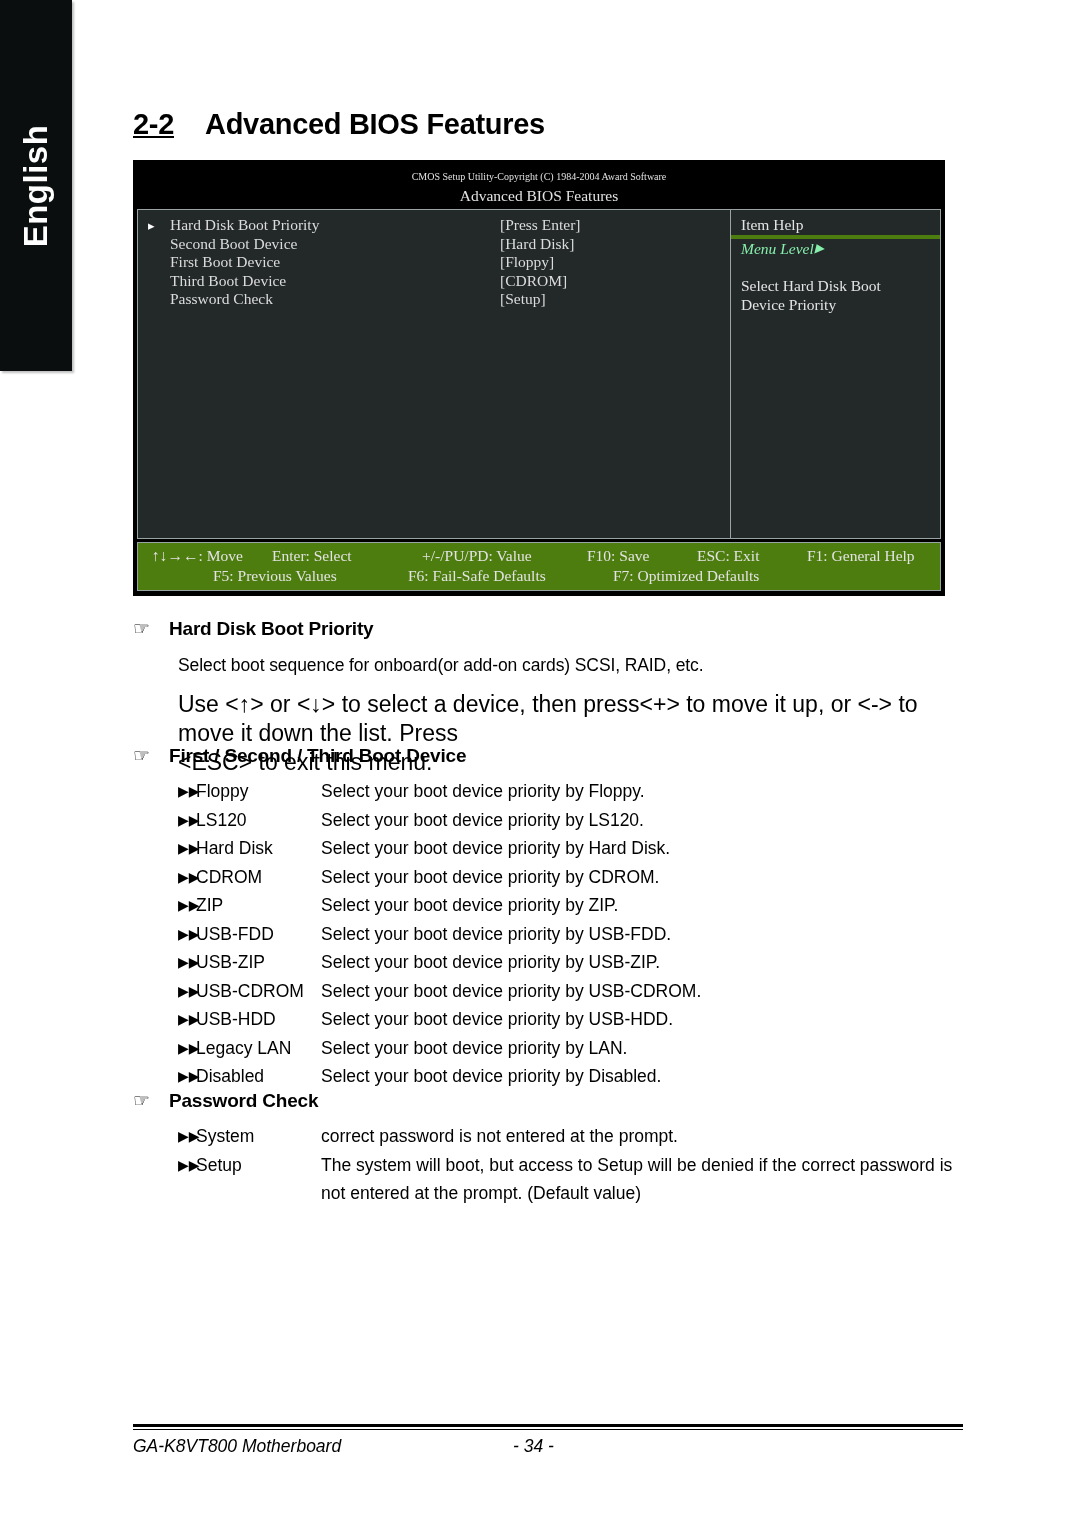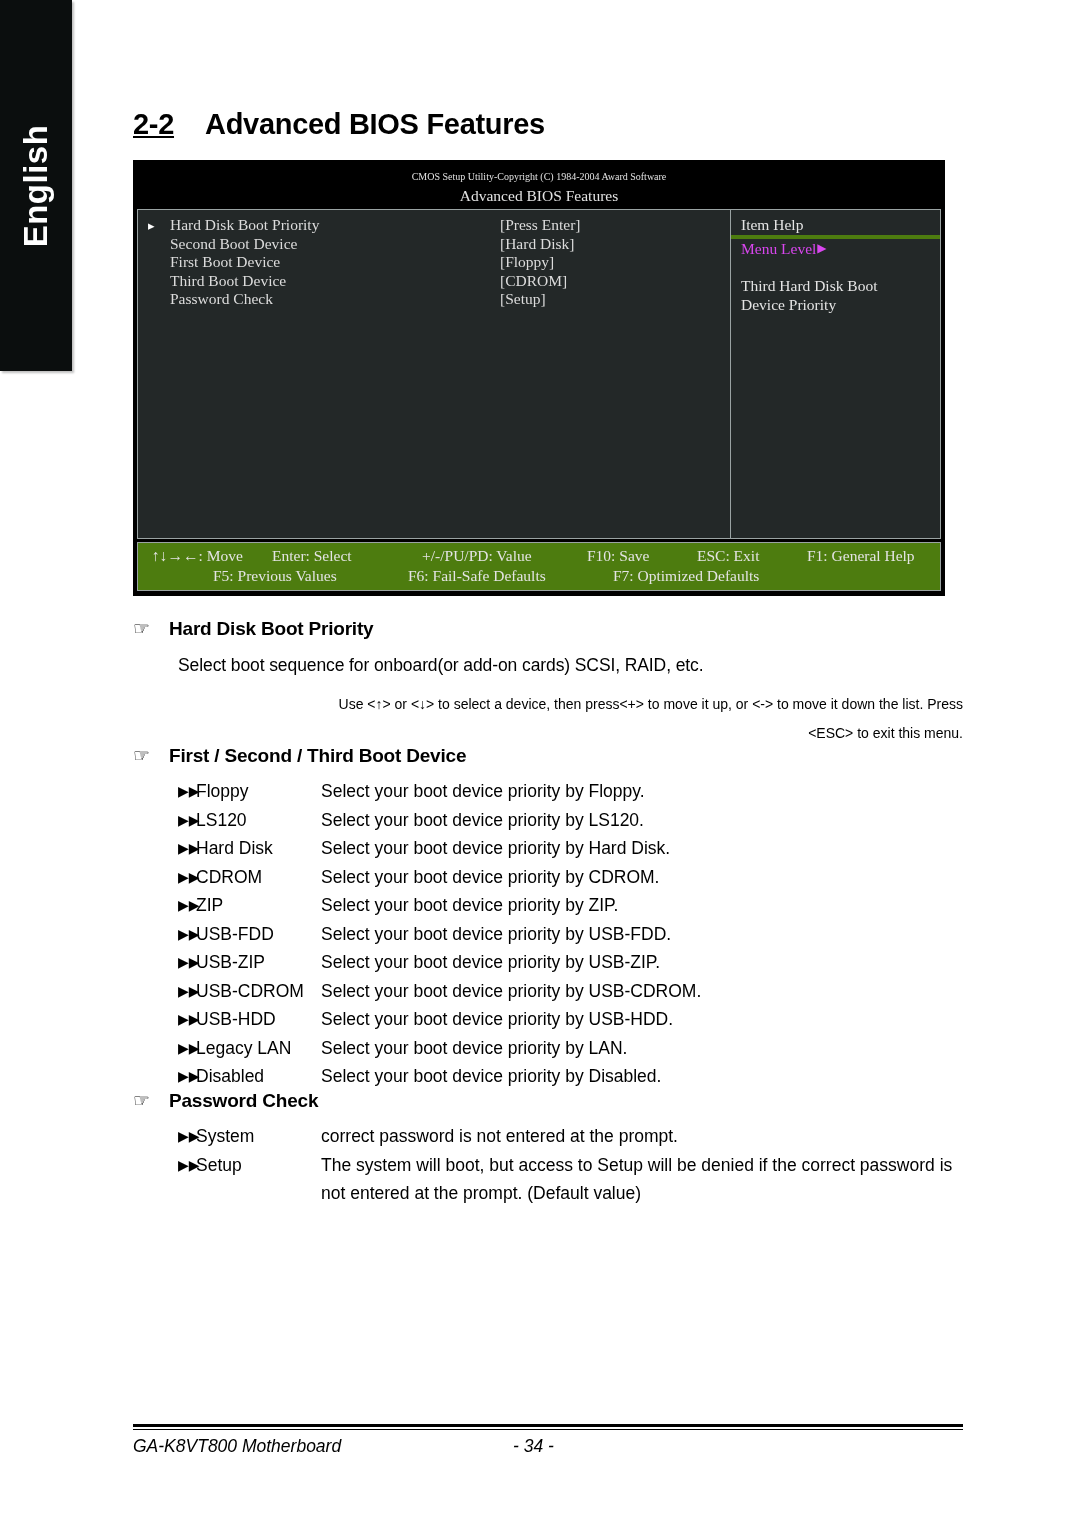--- a/index.html
+++ b/index.html
@@ -135,23 +135,24 @@
     line-height: 18px;
     color: #e4e4e4;
     padding: 0 0 1px 10px;
     border-bottom: 4px solid #4d7c0f;
     display: block;
   }
   .help-menulevel {
     font-size: 15.5px;
     line-height: 19px;
     padding: 0 0 0 10px;
-    color: #d946ef;
+    color: #86efac;
     display: flex;
     align-items: center;
+    font-style: italic;
   }
   .help-tri {
     font-size: 12px;
     line-height: 19px;
     margin-left: 1px;
   }
   .help-text {
     font-size: 15.5px;
     line-height: 18.5px;
     padding: 19px 0 0 10px;
@@ -188,21 +189,21 @@
     font-size: 19px;
     font-weight: normal;
     line-height: 19px;
   }
   .para {
     font-size: 17.5px;
     line-height: 29px;
     padding-left: 45px;
     letter-spacing: -0.1px;
   }
-  .para-block { padding-left: 45px; font-size: 14px; line-height: 29px; text-align: right; }
+  .para-block { padding-left: 45px; font-size: 23px; line-height: 29px; }
 
   .dl { padding-left: 45px; }
   .dl-row {
     display: flex;
     font-size: 17.5px;
     line-height: 28.5px;
     align-items: flex-start;
   }
   .dl-bullet {
     width: 18px;
@@ -286,21 +287,21 @@
       </div>
 
       <div class="bios-divider"></div>
 
       <div class="bios-right">
         <span class="help-head">Item Help</span>
         <div class="help-menulevel">
           <span>Menu Level</span>
           <span class="help-tri">▶</span>
         </div>
-        <div class="help-text">Third Hard Disk Boot</div>
+        <div class="help-text">Select Hard Disk Boot</div>
         <div class="help-text" style="padding-top:0">Device Priority</div>
       </div>
     </div>
 
     <div class="bios-footer">
       <div class="foot-row">
         <span class="c" style="width:120px;padding-left:14px">↑↓→←: Move</span>
         <span class="c" style="width:150px">Enter: Select</span>
         <span class="c" style="width:165px">+/-/PU/PD: Value</span>
         <span class="c" style="width:110px">F10: Save</span>

